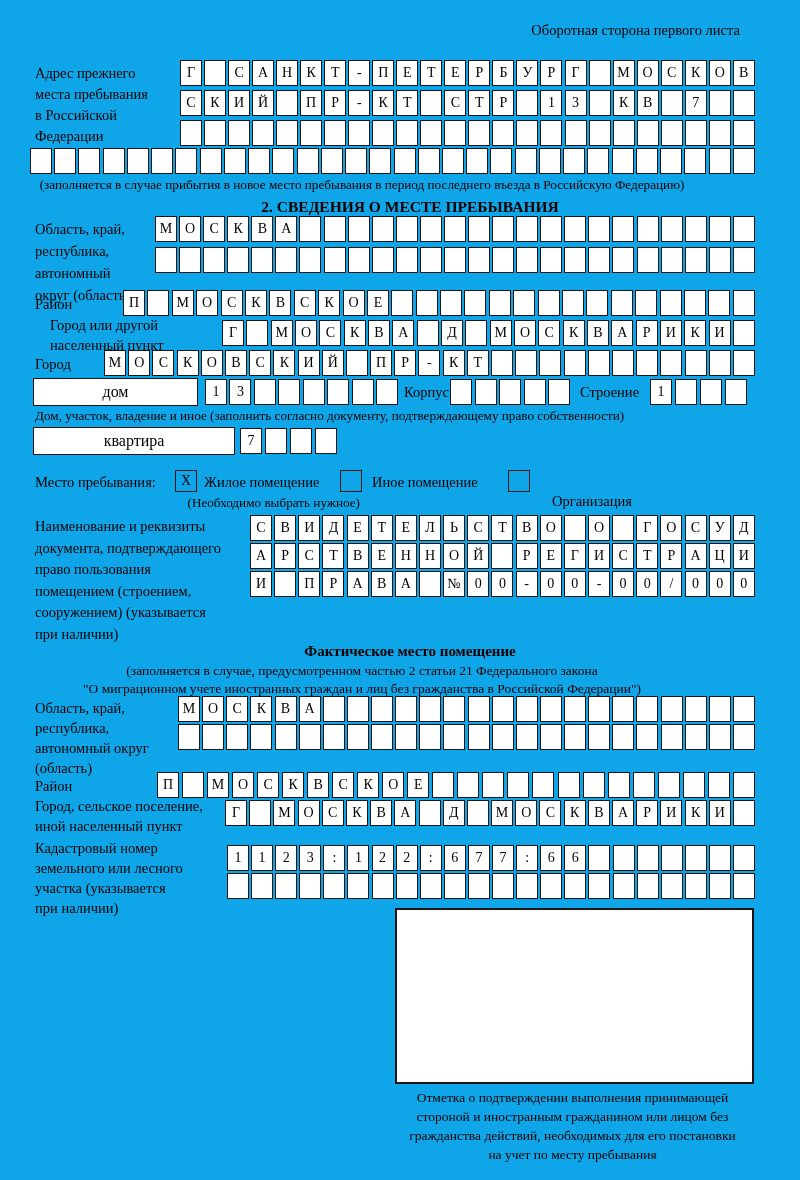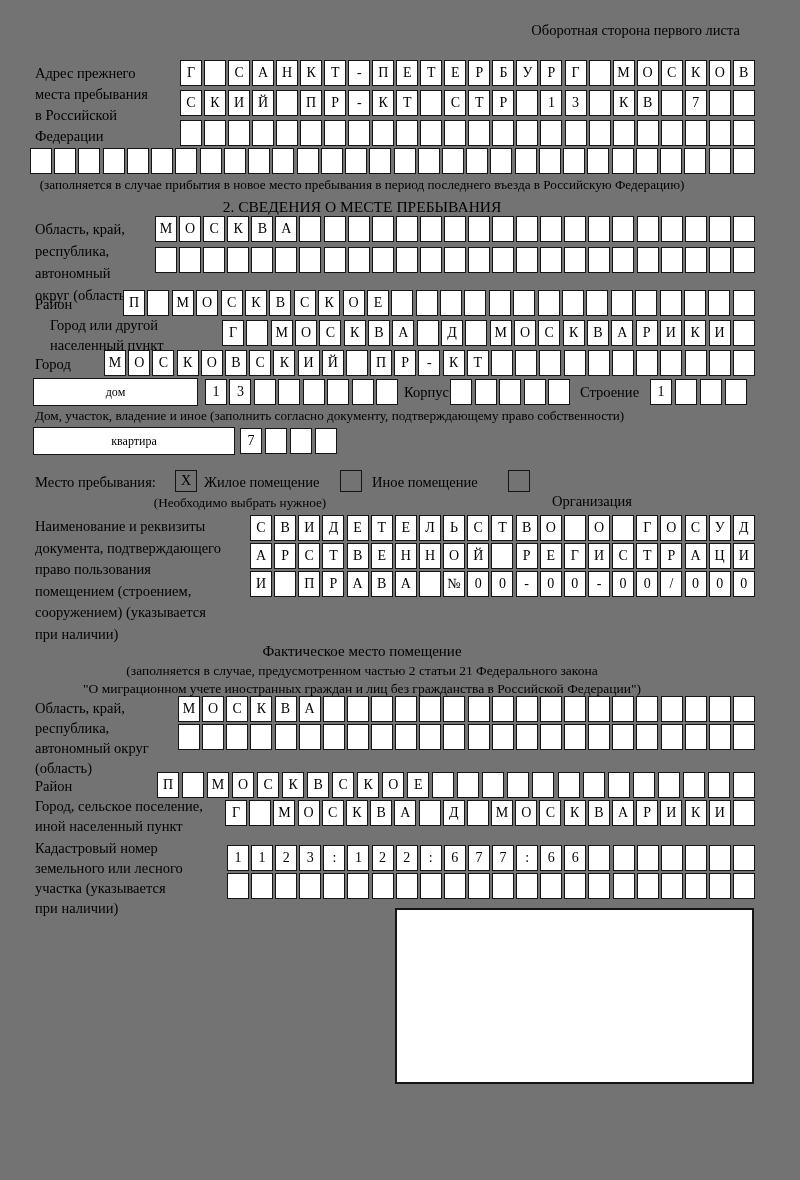--- a/index.html
+++ b/index.html
@@ -1,32 +1,32 @@
 <!DOCTYPE html>
 <html><head>
 <meta charset="utf-8">
 <style>
   html,body{margin:0;padding:0;background:#fff;}
   #page{
-    position:relative;width:800px;height:1180px;background:#737373;color:#000;
+    position:relative;width:800px;height:1180px;background:#0ea5e9;color:#000;
     font-family:"Liberation Serif","DejaVu Serif",serif;overflow:hidden;
   }
   .lbl{position:absolute;font-size:14.5px;line-height:21px;white-space:pre-line;}
   .cap{position:absolute;font-size:13.2px;}
   .center{text-align:center;left:0;width:724px;}
-  .bold{font-weight:normal;}
+  .bold{font-weight:bold;margin-left:48px;}
   .boxrow{position:absolute;display:flex;justify-content:space-between;}
   .cell{
     width:20px;height:24px;border:1.7px solid #151515;background:#fff;
     display:flex;align-items:center;justify-content:center;
     font-size:14px;line-height:1;
   }
   .bigbox{
     position:absolute;border:1.8px solid #151515;background:#fff;
-    display:flex;align-items:center;justify-content:center;font-size:12px;
+    display:flex;align-items:center;justify-content:center;font-size:16px;
   }
   .checkbox{
     position:absolute;width:20px;height:20px;border:1.7px solid #151515;
     display:flex;align-items:center;justify-content:center;font-size:14px;
   }
   .stamp{position:absolute;border:2px solid #151515;background:#fff;}
 </style>
 </head>
 <body>
 
@@ -335,21 +335,21 @@
       <div class="cell"></div>
     </div>
 
   <div class="lbl" style="top:472px;left:35px;">Место пребывания:</div>
   <div class="checkbox" style="top:470px;left:175px;">Х</div>
   <div class="lbl" style="top:472px;left:204px;">Жилое помещение</div>
   <div class="checkbox" style="top:470px;left:340px;"></div>
   <div class="lbl" style="top:472px;left:372px;">Иное помещение</div>
   <div class="checkbox" style="top:470px;left:508px;"></div>
   <div class="lbl" style="top:472px;left:552px;margin-top:19px;">Организация</div>
-  <div class="cap" style="top:495px;left:120px;width:240px;text-align:center;">(Необходимо выбрать нужное)</div>
+  <div class="cap" style="top:495px;left:120px;width:240px;text-align:right;">(Необходимо выбрать нужное)</div>
 
   <div class="lbl" style="top:516px;left:35px;width:215px;line-height:21.5px;">Наименование и реквизиты
 документа, подтверждающего
 право пользования
 помещением (строением,
 сооружением) (указывается
 при наличии)</div>
   <div class="boxrow" style="top:515px;left:250px;width:505px;">
       <div class="cell">С</div>
       <div class="cell">В</div>
@@ -583,14 +583,18 @@
       <div class="cell"></div>
       <div class="cell"></div>
       <div class="cell"></div>
       <div class="cell"></div>
       <div class="cell"></div>
       <div class="cell"></div>
       <div class="cell"></div>
     </div>
 
   <div class="stamp" style="top:908px;left:395px;width:355px;height:172px;"></div>
+  <div class="cap" style="top:1088px;left:375px;width:395px;text-align:center;line-height:19px;white-space:pre-line;font-size:13.5px;">Отметка о подтверждении выполнения принимающей
+стороной и иностранным гражданином или лицом без
+гражданства действий, необходимых для его постановки
+на учет по месту пребывания</div>
 
 </div>
 
 </body></html>

